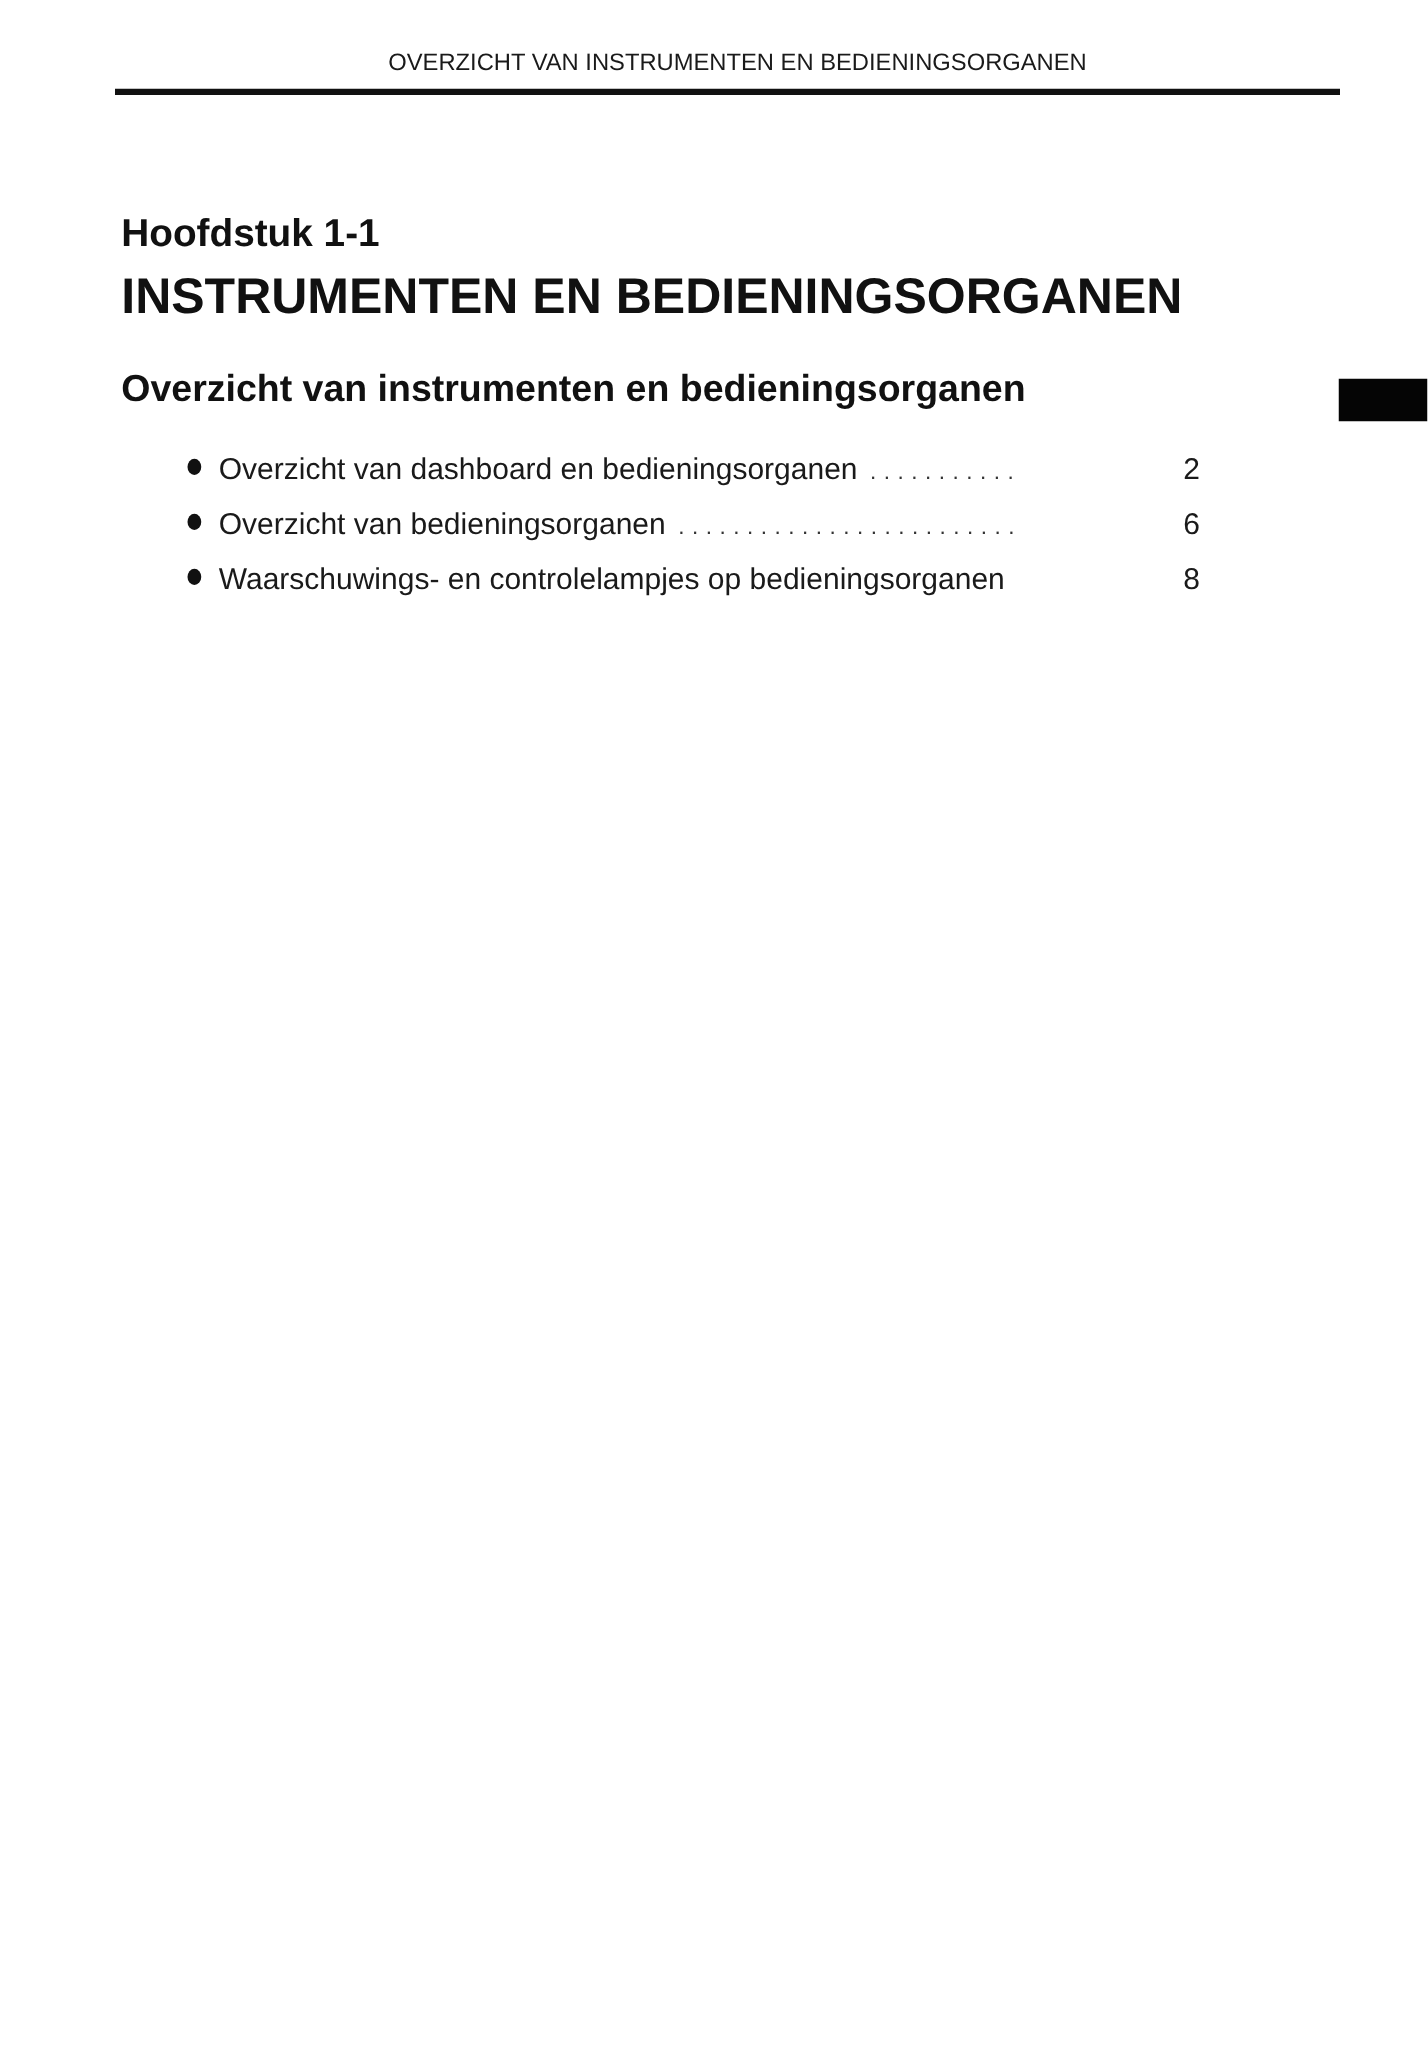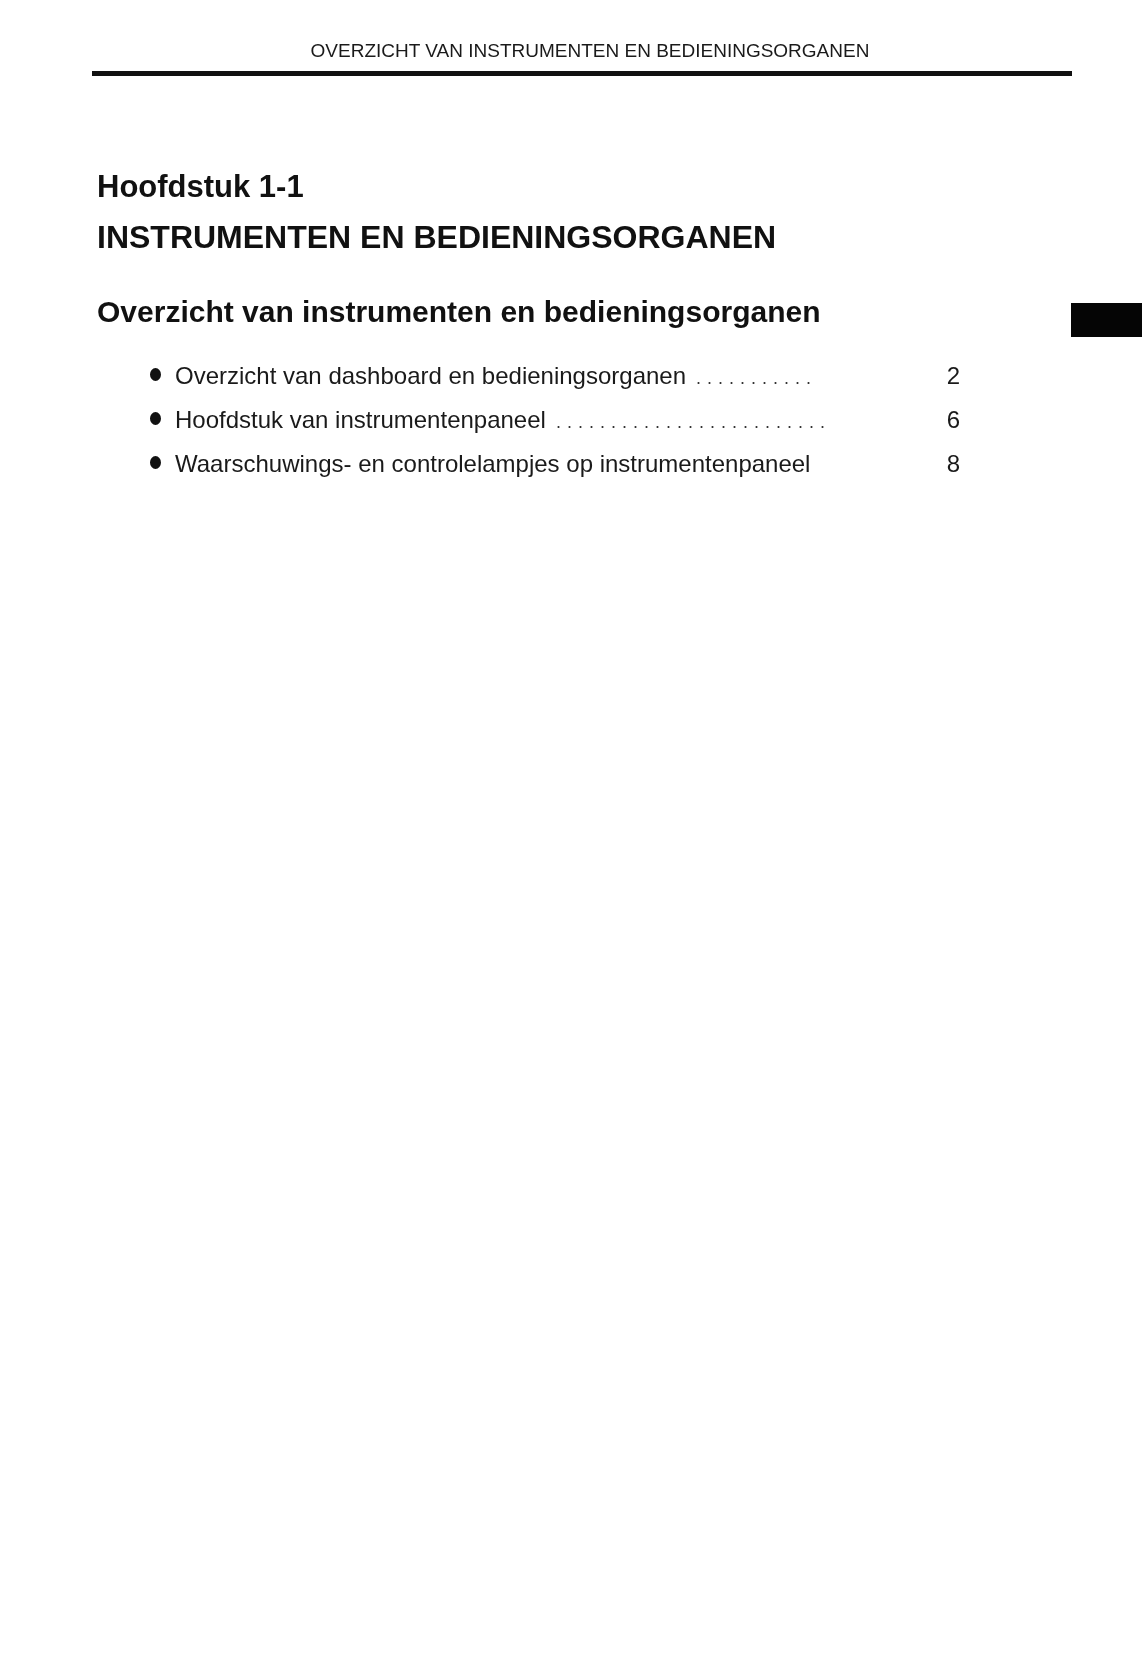--- a/index.html
+++ b/index.html
@@ -41,21 +41,21 @@
       top: 163px;
       font-size: 31px;
       font-weight: bold;
       line-height: 48px;
       color: #111111;
     }
     .chapter-title {
       position: absolute;
       left: 97px;
       top: 213px;
-      font-size: 32px;
+      font-size: 40px;
       font-weight: bold;
       line-height: 48px;
       color: #111111;
       white-space: nowrap;
     }
     .section-title {
       position: absolute;
       left: 97px;
       top: 294px;
       font-size: 30px;
@@ -132,23 +132,23 @@
 
 <ul class="toc">
   <li class="toc-item">
     <span class="toc-bullet"></span>
     <span class="toc-text">Overzicht van dashboard en bedieningsorganen</span>
     <span class="toc-leader">...........</span>
     <span class="toc-page">2</span>
   </li>
   <li class="toc-item">
     <span class="toc-bullet"></span>
-    <span class="toc-text">Hoofdstuk van instrumentenpaneel</span>
+    <span class="toc-text">Overzicht van bedieningsorganen</span>
     <span class="toc-leader">.........................</span>
     <span class="toc-page">6</span>
   </li>
   <li class="toc-item">
     <span class="toc-bullet"></span>
-    <span class="toc-text">Waarschuwings- en controlelampjes op instrumentenpaneel</span>
+    <span class="toc-text">Waarschuwings- en controlelampjes op bedieningsorganen</span>
     <span class="toc-leader"></span>
     <span class="toc-page">8</span>
   </li>
 </ul>
 
 </body></html>

